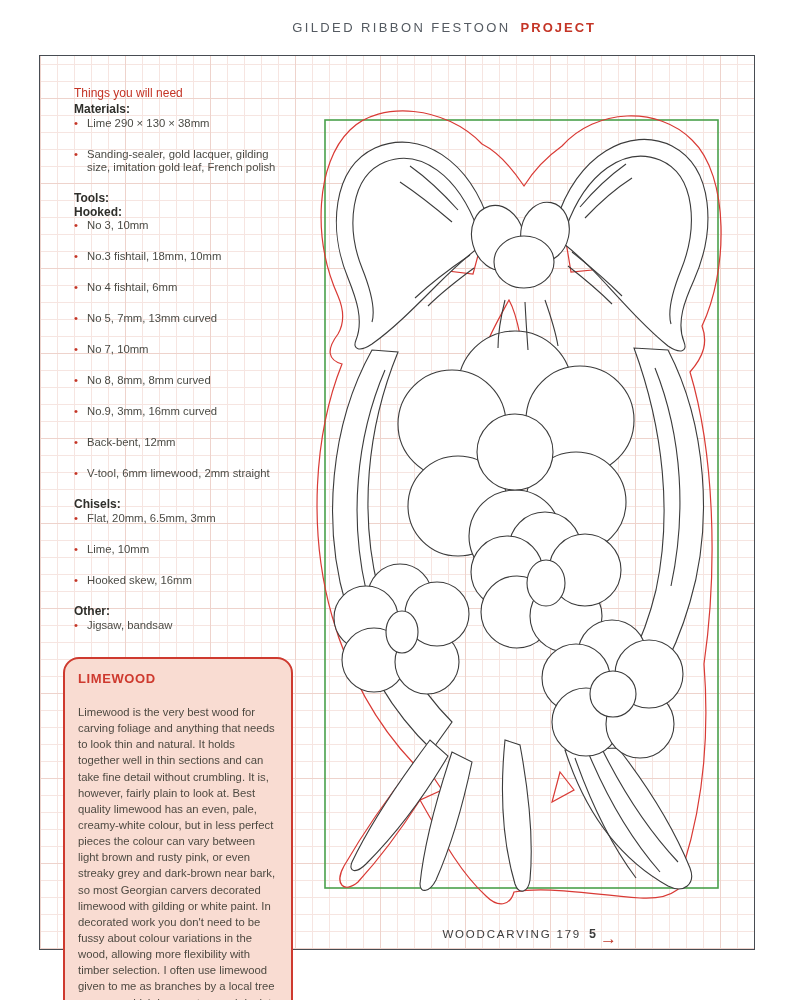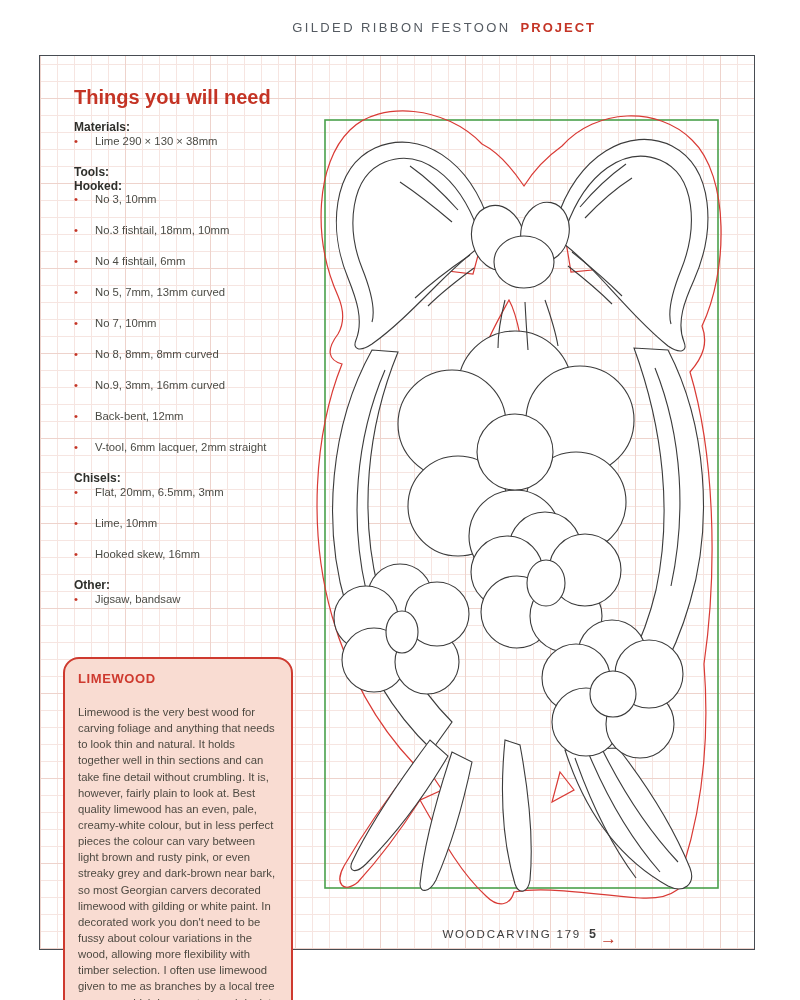--- a/index.html
+++ b/index.html
@@ -25,26 +25,26 @@
   .header{position:absolute;top:20px;right:44px;font-size:13px;letter-spacing:2.4px;
     color:var(--head-gray);white-space:nowrap;}
   .header .tag{color:var(--accent);font-weight:bold;margin-left:10px;letter-spacing:2px;}
 
   .footer{position:absolute;top:927px;right:44px;font-size:11.5px;letter-spacing:1.8px;
     color:#3c3c3c;white-space:nowrap;}
   .footer .pagenum{font-weight:bold;font-size:12.5px;margin-left:8px;letter-spacing:0;}
   .jump-arrow{position:absolute;top:930px;right:23px;color:#c0392b;font-size:17px;line-height:1;}
 
   .things{position:absolute;left:74px;top:86px;width:218px;z-index:3;}
-  .things h2{font-size:20px;font-weight:bold;color:var(--accent);margin-bottom:12px;}
+  .things h2{font-size:12px;font-weight:normal;color:var(--accent);margin-bottom:3px;}
   .things .lbl{font-size:12px;font-weight:bold;color:var(--label);line-height:1.15;}
   .things .gap{margin-top:13px;}
   .things ul{list-style:none;}
   .things li{position:relative;font-size:11.3px;color:var(--text);line-height:1.15;
-    padding-left:21px;margin-bottom:18px;}
+    padding-left:13px;margin-bottom:18px;}
   .things li::before{content:"•";position:absolute;left:0;top:0;color:var(--accent);}
 
   .limewood{position:absolute;left:63px;top:657px;width:230px;z-index:3;
     background:var(--box-fill);border:2px solid var(--box-border);border-radius:16px;
     padding:12px 13px 13px;}
   .limewood h3{font-size:13px;font-weight:bold;color:var(--box-border);
     letter-spacing:.6px;margin-bottom:18px;}
   .limewood p{font-size:11.3px;line-height:1.43;color:#4e4a42;}
 
   svg.plan{position:absolute;left:0;top:0;z-index:2;pointer-events:none;}
@@ -58,33 +58,34 @@
 
   <div class="header">
     <span>GILDED RIBBON FESTOON</span><span class="tag">PROJECT</span>
   </div>
 
   <div class="things">
     <h2>Things you will need</h2>
     <div class="lbl">Materials:</div>
     <ul>
       <li>Lime 290 × 130 × 38mm</li>
+      <li>Sanding-sealer, gold lacquer, gilding size, imitation gold leaf, French polish</li>
     </ul>
     <div class="lbl gap">Tools:</div>
     <div class="lbl">Hooked:</div>
     <ul>
       <li>No 3, 10mm</li>
       <li>No.3 fishtail, 18mm, 10mm</li>
       <li>No 4 fishtail, 6mm</li>
       <li>No 5, 7mm, 13mm curved</li>
       <li>No 7, 10mm</li>
       <li>No 8, 8mm, 8mm curved</li>
       <li>No.9, 3mm, 16mm curved</li>
       <li>Back-bent, 12mm</li>
-      <li>V-tool, 6mm lacquer, 2mm straight</li>
+      <li>V-tool, 6mm limewood, 2mm straight</li>
     </ul>
     <div class="lbl">Chisels:</div>
     <ul>
       <li>Flat, 20mm, 6.5mm, 3mm</li>
       <li>Lime, 10mm</li>
       <li>Hooked skew, 16mm</li>
     </ul>
     <div class="lbl">Other:</div>
     <ul>
       <li>Jigsaw, bandsaw</li>

